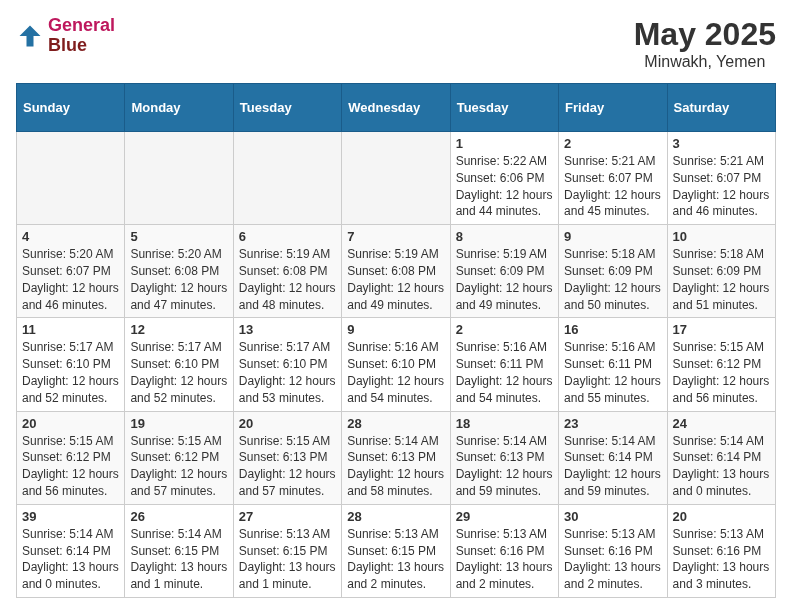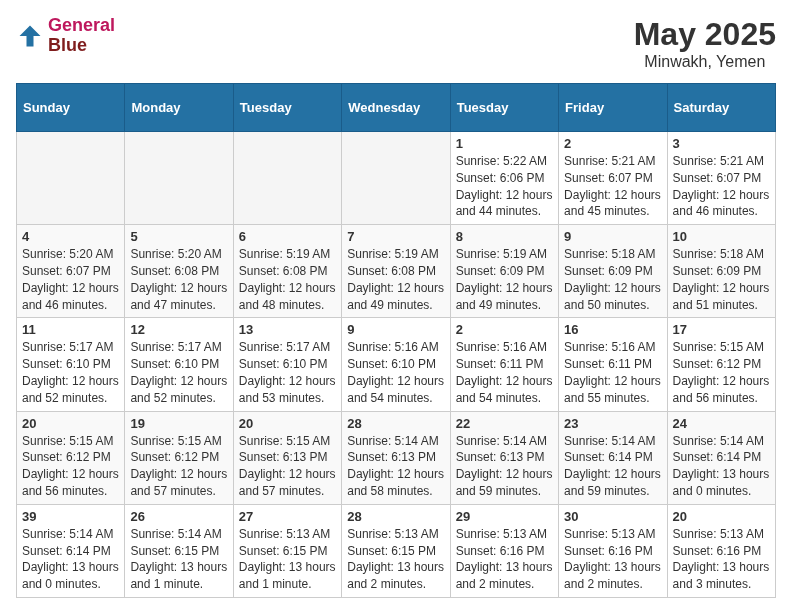--- a/index.html
+++ b/index.html
@@ -278,21 +278,21 @@
 and 57 minutes.</div>
         </td>
         <td>
           <span class="day-num">28</span>
           <div class="day-info" style="white-space: pre-line;">Sunrise: 5:14 AM
 Sunset: 6:13 PM
 Daylight: 12 hours
 and 58 minutes.</div>
         </td>
         <td>
-          <span class="day-num">22</span>
+          <span class="day-num">18</span>
           <div class="day-info" style="white-space: pre-line;">Sunrise: 5:14 AM
 Sunset: 6:13 PM
 Daylight: 12 hours
 and 59 minutes.</div>
         </td>
         <td>
           <span class="day-num">23</span>
           <div class="day-info" style="white-space: pre-line;">Sunrise: 5:14 AM
 Sunset: 6:14 PM
 Daylight: 12 hours

